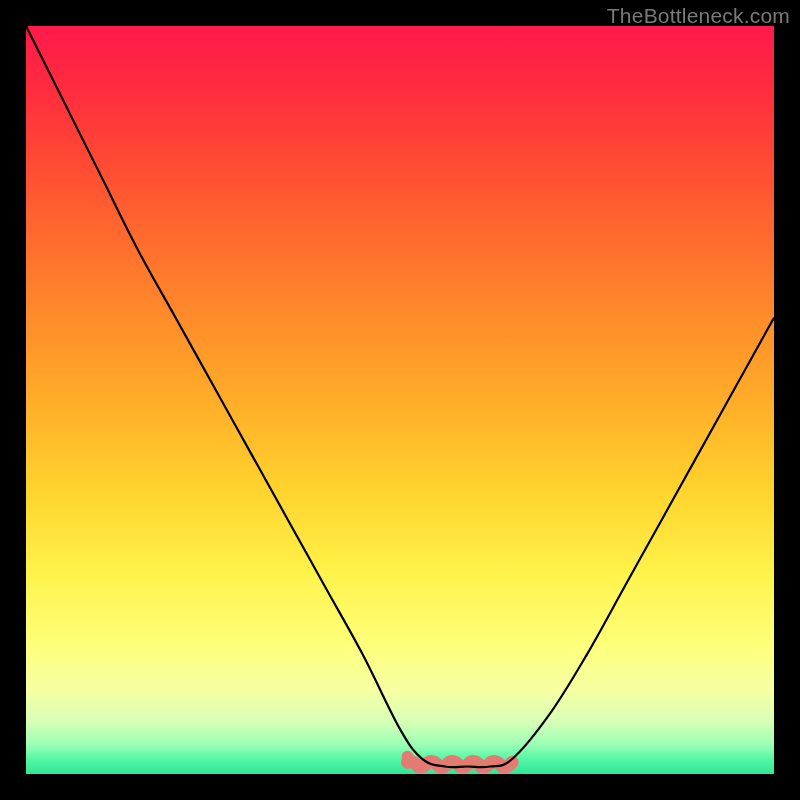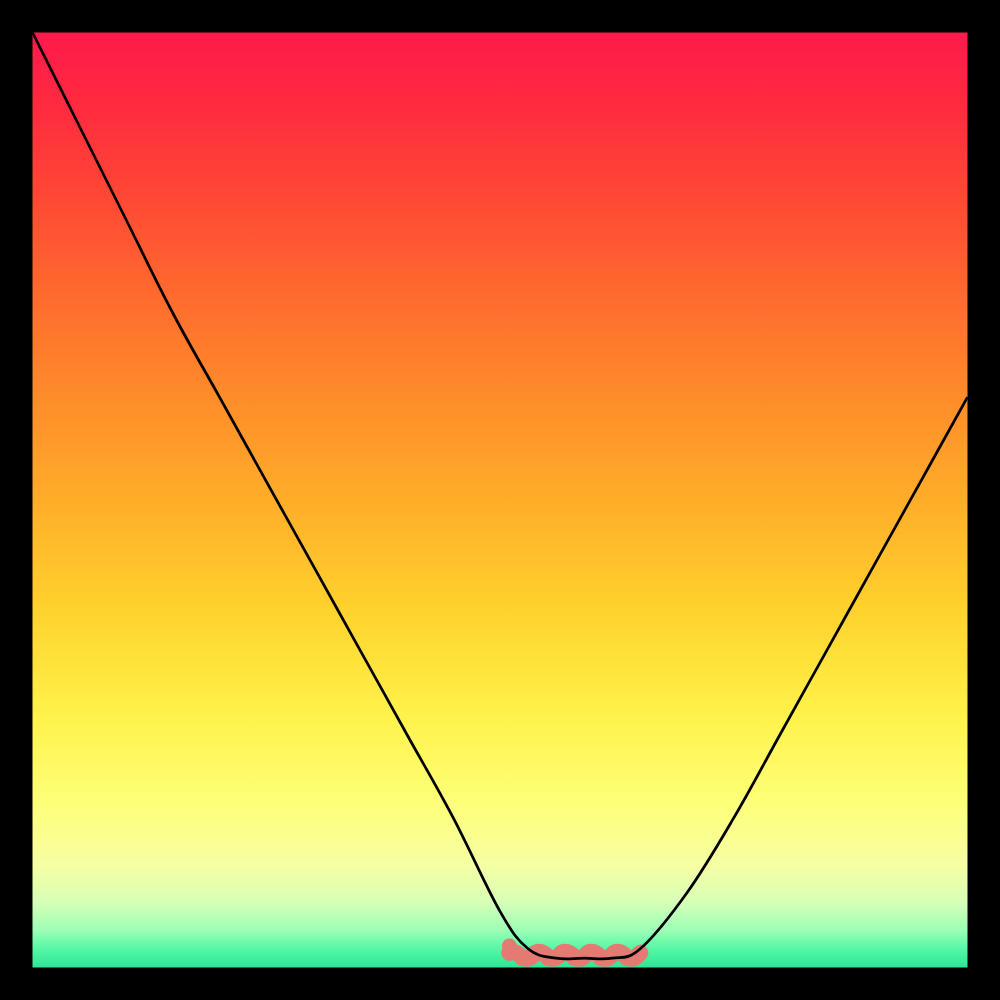--- a/index.html
+++ b/index.html
@@ -56,20 +56,21 @@
     top: 0;
     width: 748px;
     height: 748px;
     overflow: visible;
   }
 </style>
 </head>
 <body>
 
 <div class="frame">
+  <div class="watermark">TheBottleneck.com</div>
   <div class="plot-area">
     <svg class="curve" viewBox="0 0 748 748">
       <g>
           <path d="M 381.48 736.276 Q 386.716 734.0759999999999, 391.952 740.376 Q 397.18800000000005 742.476, 402.42400000000004 736.1759999999999 Q 407.66 734.0759999999999, 412.896 740.376 Q 418.132 742.476, 423.368 736.1759999999999 Q 428.60400000000004 734.0759999999999, 433.84000000000003 740.376 Q 439.076 742.476, 444.312 736.1759999999999 Q 449.548 734.0759999999999, 454.784 740.376 Q 460.02 742.476, 465.256 736.1759999999999 Q 470.492 734.0759999999999, 475.728 740.376 Q 480.964 742.476, 486.2 736.1759999999999" fill="none" stroke="#e37b73" stroke-width="13" stroke-linecap="round" stroke-linejoin="round"></path>
         </g>
       <path fill="none" stroke="#000000" stroke-width="2.2" d="M 0 0 C 6.731999999999999 13.463999999999992, 23.936 47.87199999999995, 37.4 74.79999999999995 C 50.864 101.72799999999995, 61.336 122.67200000000003, 74.8 149.60000000000002 C 88.264 176.52800000000002, 98.736 198.81839999999997, 112.2 224.39999999999998 C 125.664 249.9816, 136.136 267.4848, 149.6 291.72 C 163.064 315.95520000000005, 173.536 334.80479999999994, 187 359.03999999999996 C 200.464 383.2752, 210.936 402.1248, 224.4 426.36 C 237.864 450.59520000000003, 248.336 469.44479999999993, 261.8 493.67999999999995 C 275.264 517.9151999999999, 285.736 536.7648, 299.2 561 C 312.664 585.2352, 323.136 602.7384, 336.6 628.3199999999999 C 350.064 653.9015999999999, 363.2288 684.2704, 374 703.12 C 384.7712 721.9696, 388.3616 726.308, 396.44 733.04 C 404.5184 739.7719999999999, 410.80160000000006 739.1736, 418.88000000000005 740.52 C 426.95840000000004 741.8664, 433.2416 740.52, 441.32 740.52 C 449.3984 740.52, 455.6816 741.8664, 463.76 740.52 C 471.8384 739.1736, 475.42879999999997 742.4648, 486.2 733.04 C 496.9712 723.6152, 510.136 707.0096, 523.6 688.16 C 537.0640000000001 669.3104, 547.5360000000001 651.2087999999999, 561 628.3199999999999 C 574.4639999999999 605.4312, 584.936 585.2352, 598.4 561 C 611.8639999999999 536.7648, 622.3359999999999 517.9151999999999, 635.8 493.67999999999995 C 649.264 469.44479999999993, 659.736 450.59520000000003, 673.2 426.36 C 686.6640000000001 402.1248, 697.1360000000001 383.2752, 710.6 359.03999999999996 C 724.064 334.80479999999994, 741.268 303.8376, 748 291.72"></path>
       <circle r="6" fill="#e37b73" cx="381.48" cy="730.796"></circle>
     </svg>
   </div>
 </div>

